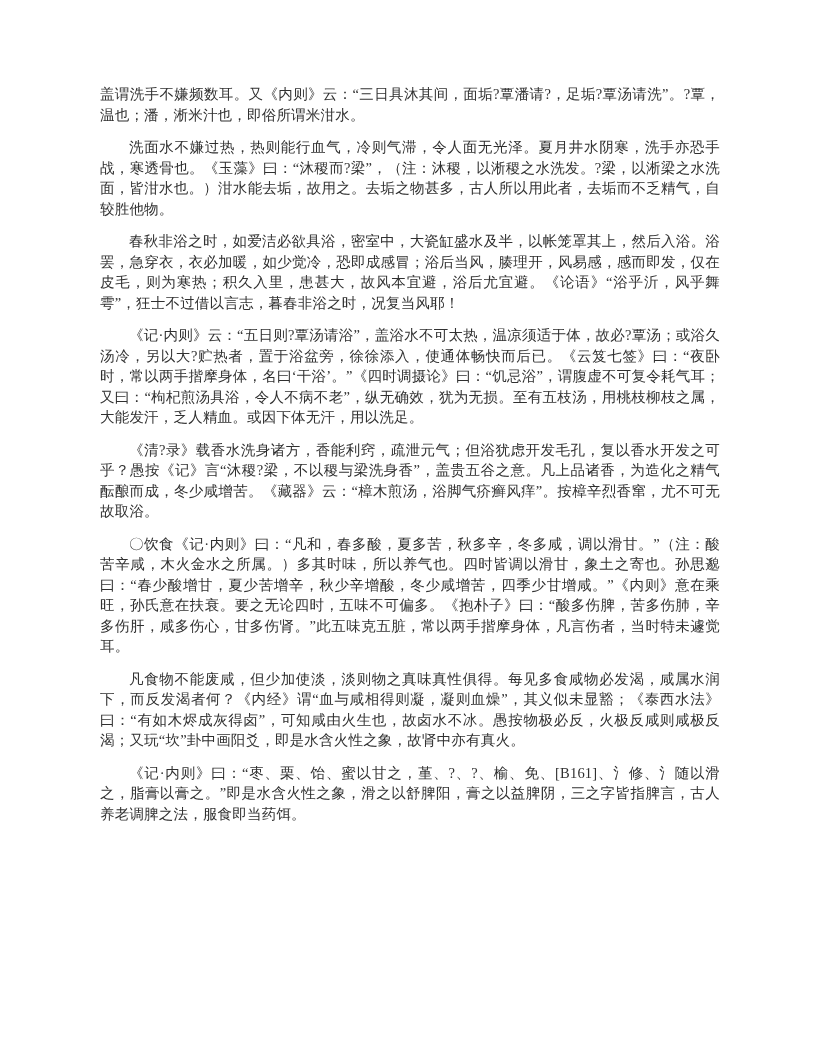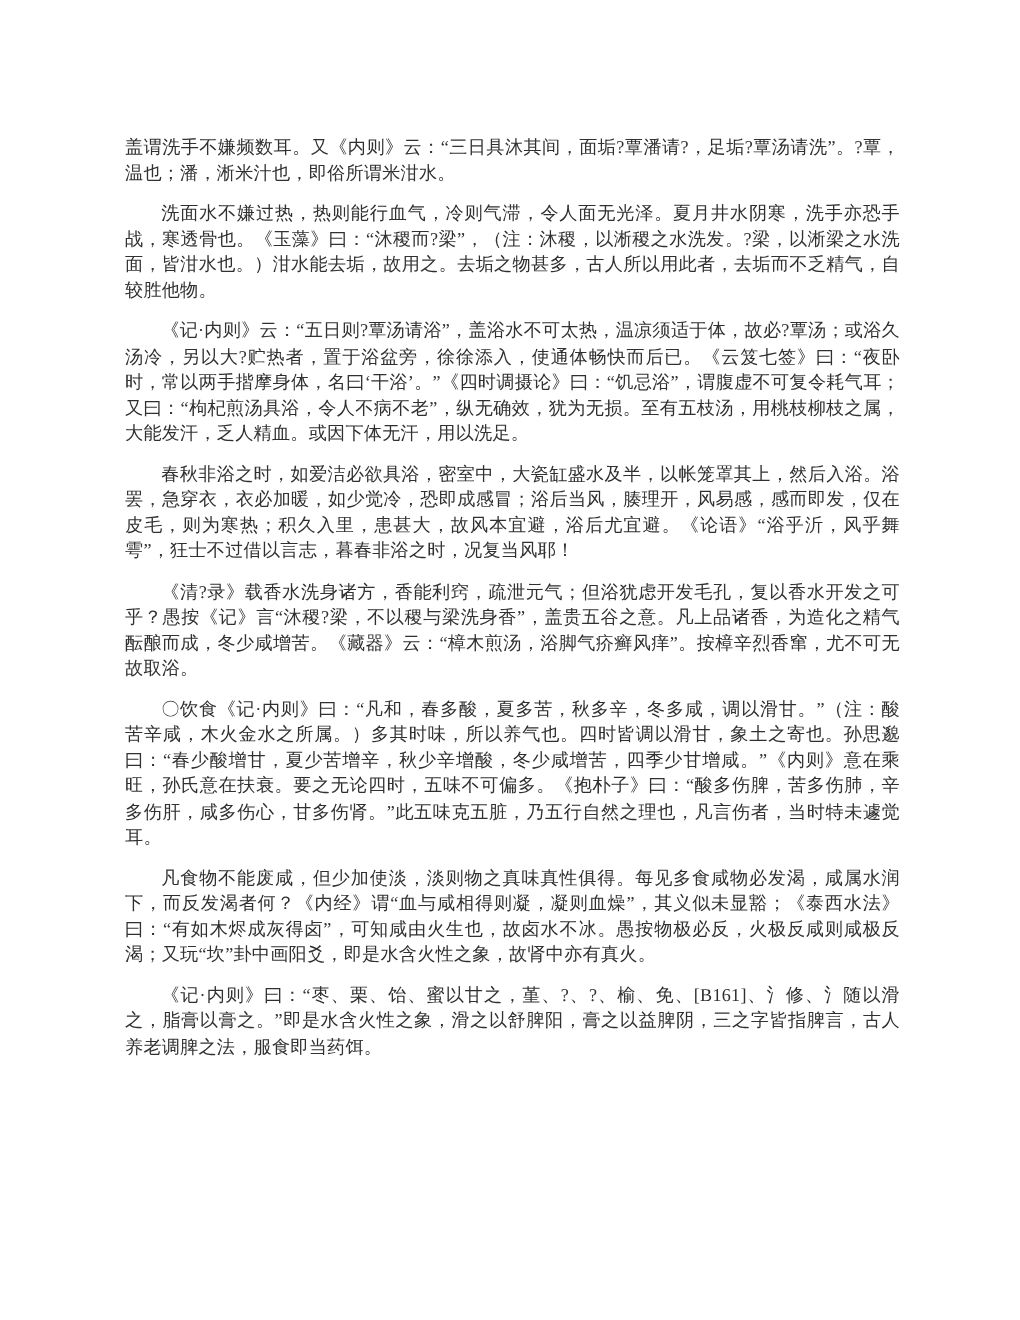--- a/index.html
+++ b/index.html
@@ -7,21 +7,21 @@
     padding: 0;
     background: #e9e9e9;
   }
   .page {
     position: relative;
     width: 816px;
     height: 1056px;
     margin: 0 auto;
     background: #ffffff;
     box-sizing: border-box;
-    padding: 108px 96px 0 100px;
+    padding: 84px 96px 0 100px;
     overflow: hidden;
   }
   .text-block {
     width: 620px;
     font-family: "Liberation Serif", "DejaVu Serif", serif;
     color: #303030;
   }
   .para {
     margin: 0 0 12px 0;
     font-size: 14.5px;
@@ -36,20 +36,20 @@
     text-indent: 0;
   }
 </style>
 </head>
 <body>
 
 <div class="page" style="background: rgb(255, 255, 255);">
   <div class="text-block" style="color: rgb(48, 48, 48);">
       <p class="para no-indent">盖谓洗手不嫌频数耳。又《内则》云：“三日具沐其间，面垢?覃潘请?，足垢?覃汤请洗”。?覃，温也；潘，淅米汁也，即俗所谓米泔水。</p>
       <p class="para">洗面水不嫌过热，热则能行血气，冷则气滞，令人面无光泽。夏月井水阴寒，洗手亦恐手战，寒透骨也。《玉藻》曰：“沐稷而?梁”，（注：沐稷，以淅稷之水洗发。?梁，以淅梁之水洗面，皆泔水也。）泔水能去垢，故用之。去垢之物甚多，古人所以用此者，去垢而不乏精气，自较胜他物。</p>
+      <p class="para">春秋非浴之时，如爱洁必欲具浴，密室中，大瓷缸盛水及半，以帐笼罩其上，然后入浴。浴罢，急穿衣，衣必加暖，如少觉冷，恐即成感冒；浴后当风，腠理开，风易感，感而即发，仅在皮毛，则为寒热；积久入里，患甚大，故风本宜避，浴后尤宜避。《论语》“浴乎沂，风乎舞雩”，狂士不过借以言志，暮春非浴之时，况复当风耶！</p>
       <p class="para">《记·内则》云：“五日则?覃汤请浴”，盖浴水不可太热，温凉须适于体，故必?覃汤；或浴久汤冷，另以大?贮热者，置于浴盆旁，徐徐添入，使通体畅快而后已。《云笈七签》曰：“夜卧时，常以两手揩摩身体，名曰‘干浴’。”《四时调摄论》曰：“饥忌浴”，谓腹虚不可复令耗气耳；又曰：“枸杞煎汤具浴，令人不病不老”，纵无确效，犹为无损。至有五枝汤，用桃枝柳枝之属，大能发汗，乏人精血。或因下体无汗，用以洗足。</p>
-      <p class="para">春秋非浴之时，如爱洁必欲具浴，密室中，大瓷缸盛水及半，以帐笼罩其上，然后入浴。浴罢，急穿衣，衣必加暖，如少觉冷，恐即成感冒；浴后当风，腠理开，风易感，感而即发，仅在皮毛，则为寒热；积久入里，患甚大，故风本宜避，浴后尤宜避。《论语》“浴乎沂，风乎舞雩”，狂士不过借以言志，暮春非浴之时，况复当风耶！</p>
       <p class="para">《清?录》载香水洗身诸方，香能利窍，疏泄元气；但浴犹虑开发毛孔，复以香水开发之可乎？愚按《记》言“沐稷?梁，不以稷与梁洗身香”，盖贵五谷之意。凡上品诸香，为造化之精气酝酿而成，冬少咸增苦。《藏器》云：“樟木煎汤，浴脚气疥癣风痒”。按樟辛烈香窜，尤不可无故取浴。</p>
-      <p class="para">〇饮食《记·内则》曰：“凡和，春多酸，夏多苦，秋多辛，冬多咸，调以滑甘。”（注：酸苦辛咸，木火金水之所属。）多其时味，所以养气也。四时皆调以滑甘，象土之寄也。孙思邈曰：“春少酸增甘，夏少苦增辛，秋少辛增酸，冬少咸增苦，四季少甘增咸。”《内则》意在乘旺，孙氏意在扶衰。要之无论四时，五味不可偏多。《抱朴子》曰：“酸多伤脾，苦多伤肺，辛多伤肝，咸多伤心，甘多伤肾。”此五味克五脏，乃五行自然之理也，凡言伤者，当时特未遽觉耳。</p>
+      <p class="para">〇饮食《记·内则》曰：“凡和，春多酸，夏多苦，秋多辛，冬多咸，调以滑甘。”（注：酸苦辛咸，木火金水之所属。）多其时味，所以养气也。四时皆调以滑甘，象土之寄也。孙思邈曰：“春少酸增甘，夏少苦增辛，秋少辛增酸，冬少咸增苦，四季少甘增咸。”《内则》意在乘旺，孙氏意在扶衰。要之无论四时，五味不可偏多。《抱朴子》曰：“酸多伤脾，苦多伤肺，辛多伤肝，咸多伤心，甘多伤肾。”此五味克五脏，常以两手揩摩身体，凡言伤者，当时特未遽觉耳。</p>
       <p class="para">凡食物不能废咸，但少加使淡，淡则物之真味真性俱得。每见多食咸物必发渴，咸属水润下，而反发渴者何？《内经》谓“血与咸相得则凝，凝则血燥”，其义似未显豁；《泰西水法》曰：“有如木烬成灰得卤”，可知咸由火生也，故卤水不冰。愚按物极必反，火极反咸则咸极反渴；又玩“坎”卦中画阳爻，即是水含火性之象，故肾中亦有真火。</p>
       <p class="para">《记·内则》曰：“枣、栗、饴、蜜以甘之，堇、?、?、榆、免、[B161]、氵修、氵随以滑之，脂膏以膏之。”即是水含火性之象，滑之以舒脾阳，膏之以益脾阴，三之字皆指脾言，古人养老调脾之法，服食即当药饵。</p>
     </div>
 </div>
 
 </body></html>

